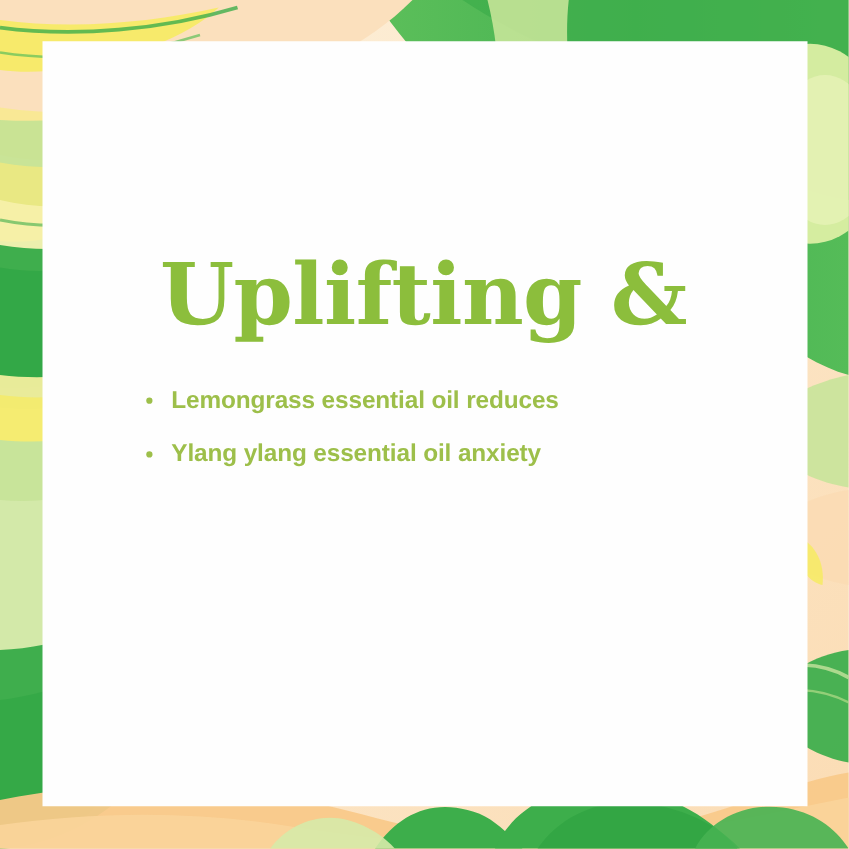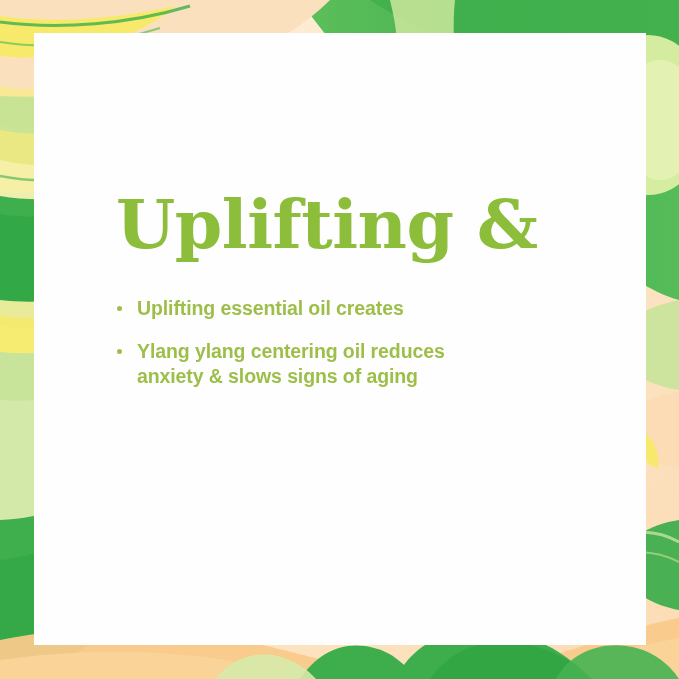--- a/index.html
+++ b/index.html
@@ -48,21 +48,21 @@
     top: 150px;
     right: 40px;
   }
 
   .headline {
     font-family: "DejaVu Serif", "Liberation Serif", serif;
     font-weight: bold;
     font-size: 68px;
     line-height: 75px;
     letter-spacing: -0.5px;
-    margin: 4px;
+    margin: 16px;
     padding: 0;
   }
   .headline-line {
     display: block;
     white-space: nowrap;
   }
 
   .bullets {
     list-style: none;
     margin: 0;
@@ -174,29 +174,28 @@
 
       <h1 class="headline" style="color: rgb(140, 190, 60);">
         <span class="headline-line">Uplifting &amp;</span>
       </h1>
 
       <ul class="bullets">
 
         <li class="bullet">
           <span class="bullet-dot" style="background: rgb(157, 191, 74);"></span>
           <span class="bullet-text" style="color: rgb(157, 191, 74);">
-            <span class="ln">Uplifting essential oil creates</span>
+            <span class="ln">Lemongrass essential oil reduces</span>
           </span>
         </li>
 
         <li class="bullet">
           <span class="bullet-dot" style="background: rgb(157, 191, 74);"></span>
           <span class="bullet-text" style="color: rgb(157, 191, 74);">
-            <span class="ln">Ylang ylang centering oil reduces</span>
-            <span class="ln">anxiety &amp; slows signs of aging</span>
+            <span class="ln">Ylang ylang essential oil anxiety</span>
           </span>
         </li>
 
       </ul>
     </div>
   </div>
 
 </div>
 
 </body></html>

